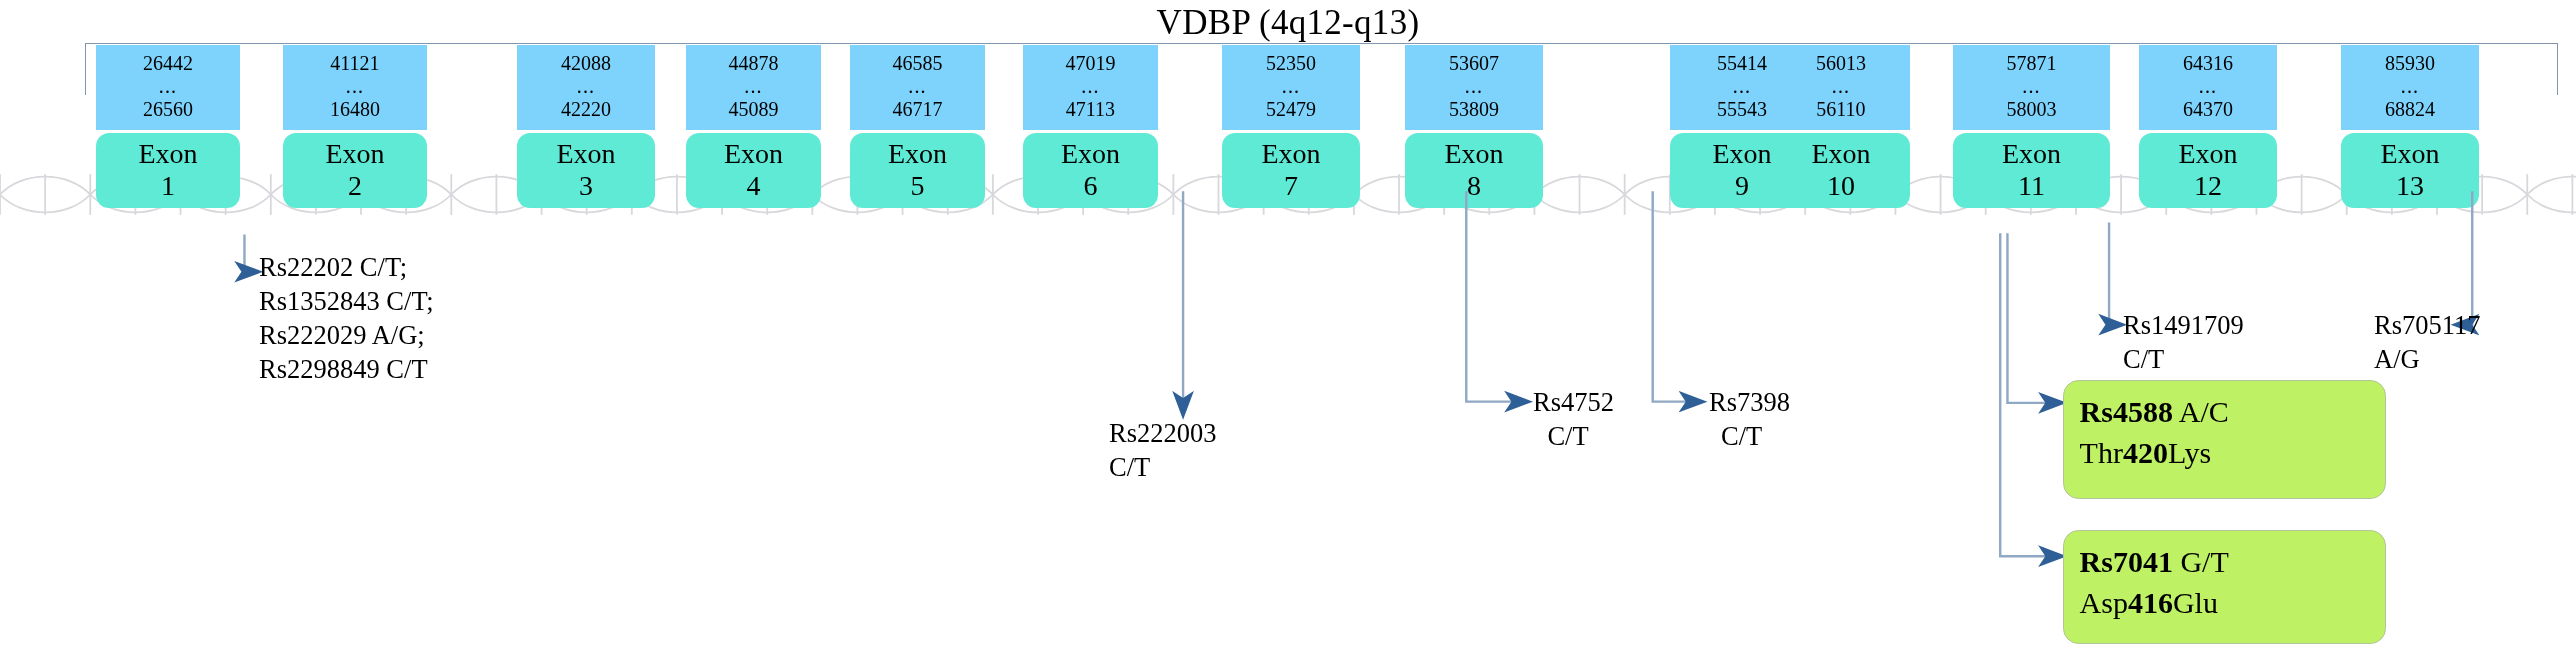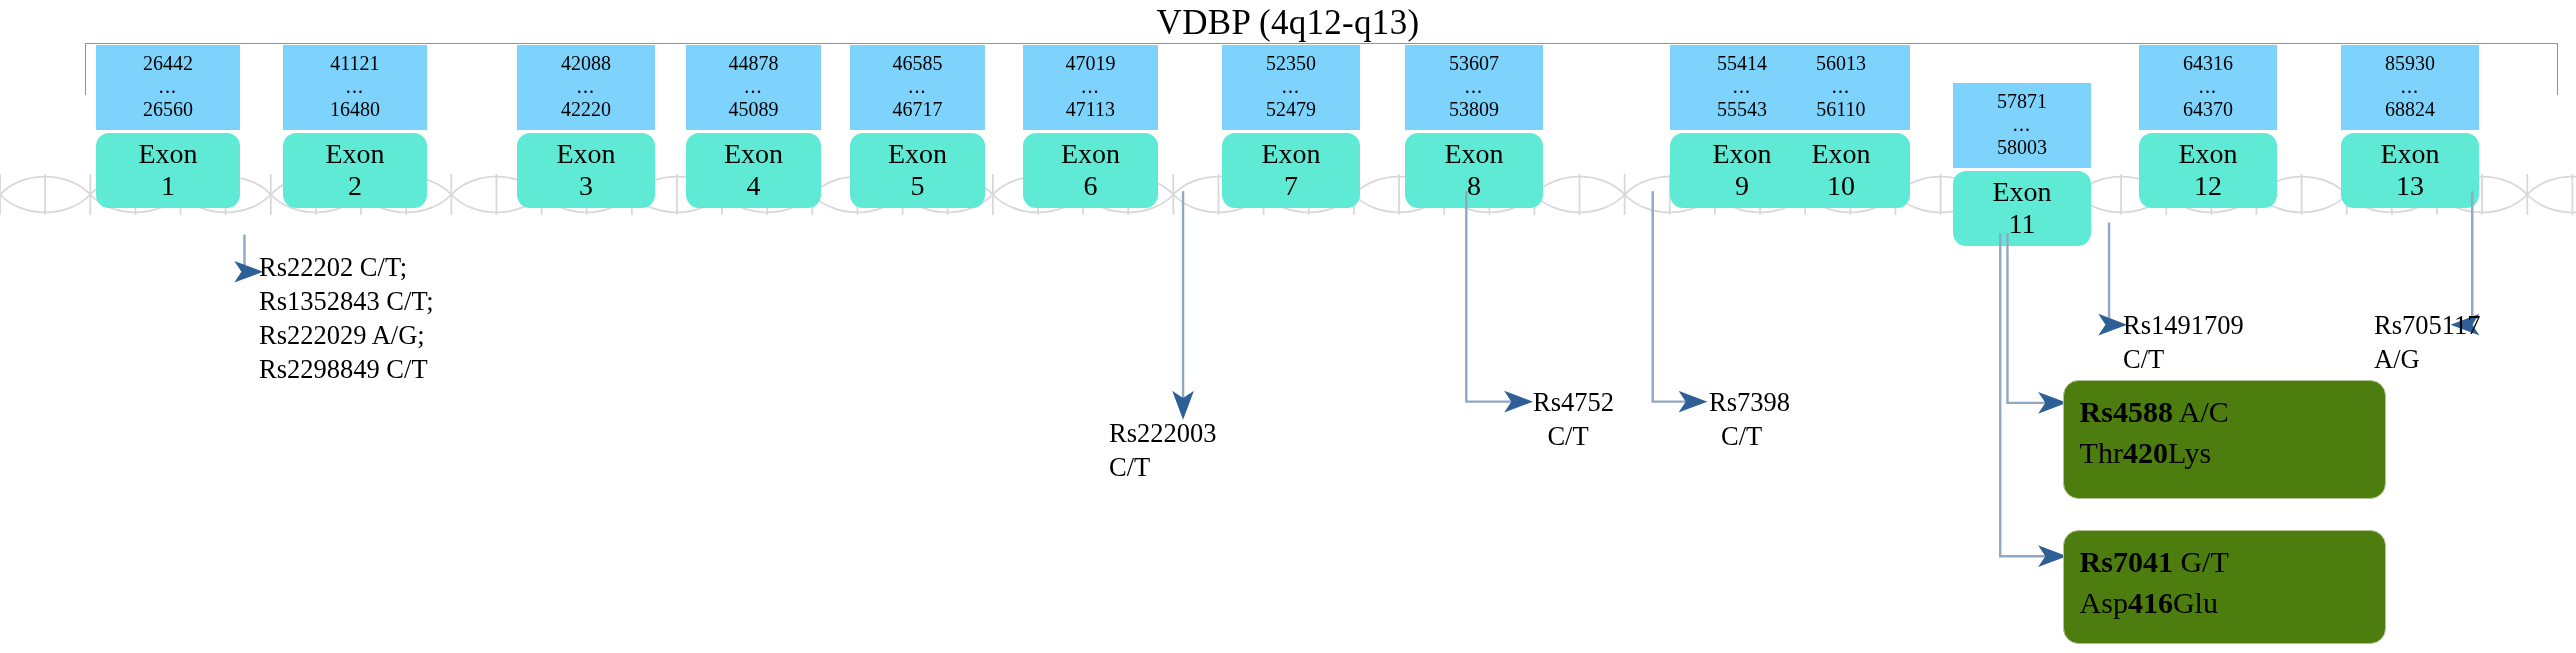--- a/index.html
+++ b/index.html
@@ -104,21 +104,21 @@
     font-size: 26.5px;
     line-height: 34px;
     white-space: nowrap;
   }
 
   
   .snp-callout {
     position: absolute;
     border: 1.8px solid #b4c49a;
     border-radius: 15.6px;
-    background: #4d7c0f;
+    background: #bef264;
     font-size: 30px;
     line-height: 41px;
     padding: 9.6px 15.6px 12px 15.6px;
     white-space: nowrap;
   }
   .snp-callout .b { font-weight: bold; }
   .snp-callout .line { display: block; }
 </style>
 </head>
 <body>
@@ -301,21 +301,21 @@
         <div class="coord-box">
           <span class="coord">56013</span>
           <span class="ellipsis">...</span>
           <span class="coord">56110</span>
         </div>
         <div class="exon-box">
           <span class="ename">Exon</span>
           <span class="enum">10</span>
         </div>
       </div>
-      <div class="exon-col" style="left: 1953px; width: 138px; margin-top: 38px;">
+      <div class="exon-col" style="left: 1953px; width: 157px;">
         <div class="coord-box">
           <span class="coord">57871</span>
           <span class="ellipsis">...</span>
           <span class="coord">58003</span>
         </div>
         <div class="exon-box">
           <span class="ename">Exon</span>
           <span class="enum">11</span>
         </div>
       </div>

